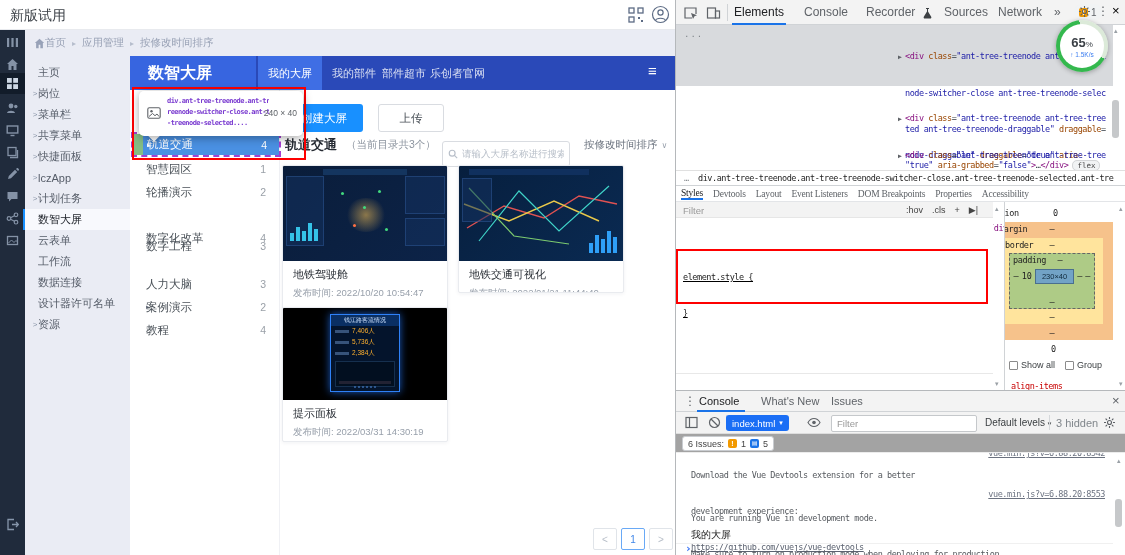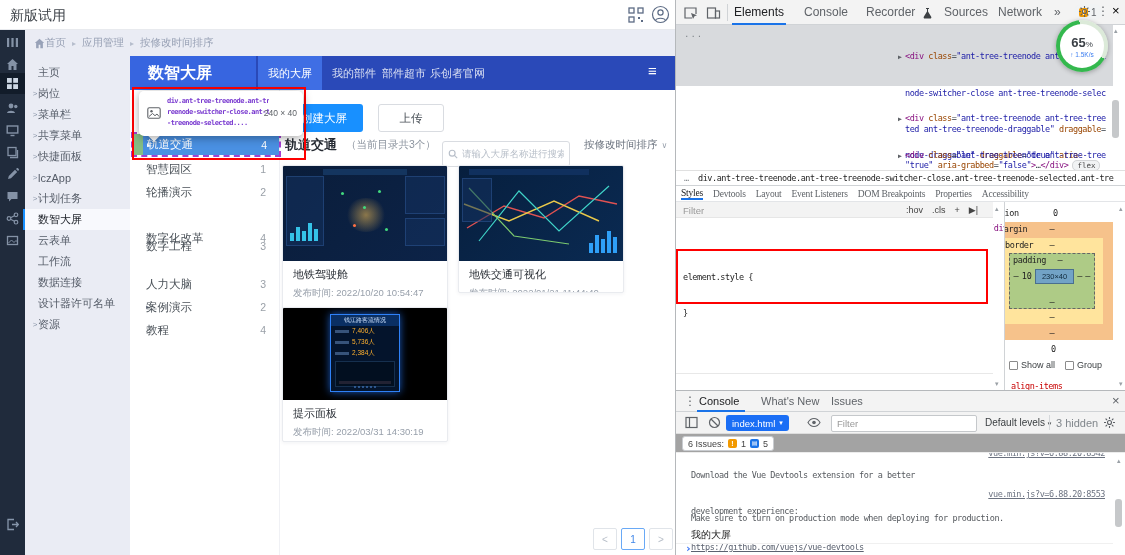--- a/index.html
+++ b/index.html
@@ -118,21 +118,21 @@
   .el-crumb { left:8px; top:172px; width:430px; overflow:hidden; }
 
   .st-tabs { left:0; top:185px; width:450px; height:17px; background:#fff; border-top:1px solid #d0d3d6; border-bottom:1px solid #e3e5e8; display:flex; align-items:center; padding-left:5px; gap:10px; }
   .st-tab { font-size:9.5px; letter-spacing:-0.2px; color:#5f6368; white-space:nowrap;font-family:Liberation Serif, serif; }
   .st-tab.on { color:#202124; border-bottom:2px solid #1a73e8; }
   .st-filter { left:0; top:202px; width:317px; height:16px; background:#f3f3f3; border-bottom:1px solid #e6e6e6; }
   .st-filter-ph { left:7px; top:205px; font-size:9.5px; color:#999; }
   .st-toggles { right:140px; top:205px; font-size:9px; color:#444; display:flex; gap:9px; }
   .st-list { left:0; top:218px; width:317px; height:172px; background:#fff; overflow:hidden; }
   .rule-sep { border-top:1px solid #e8e8e8; }
-  .st-line { padding-left:7px; padding-right:6px; }
+  .st-line { padding-left:7px; padding-right:6px;text-decoration:underline; }
   .st-div { left:328px; top:202px; width:1px; height:188px; background:#d0d3d6; }
 
   .bm-pane { left:329px; top:202px; width:111px; height:188px; background:#fff; overflow:hidden; font-size:9px; color:#222; }
   .bm-lab { font-family:"DejaVu Sans Mono",monospace; font-size:8.5px; letter-spacing:-0.4px; }
   .bm-val { font-family:"DejaVu Sans Mono",monospace; font-size:8.5px; }
   .bm-margin { position:absolute; left:-14px; top:20px; width:122px; height:118px; background:#f6c28b; }
   .bm-border { position:absolute; left:10px; top:16px; right:10px; bottom:16px; background:#ffe49d; }
   .bm-padding { position:absolute; left:8px; top:15px; right:8px; bottom:15px; background:#aecb86; border:1px dashed #666; }
   .bm-mid { position:absolute; left:2px; right:2px; top:14px; height:16px; display:flex; align-items:center; gap:3px; justify-content:center; }
   .bm-content { background:#72a3c6; border:1px solid #4a6f8e; color:#102a3c; font-size:7.5px; padding:2px 6px; white-space:nowrap; }
@@ -703,20 +703,21 @@
       </div>
 
       <div class="a cmsg-area cf">
         <div class="cmsg" style="top:-8px;padding-top:0">
           <div class="ctext">Download the Vue Devtools extension for a better</div>
           <div class="ctext">development experience:</div>
           <div><span class="clink">https://github.com/vuejs/vue-devtools</span></div>
           <span class="src">vue.min.js?v=6.88.20:8542</span>
         </div>
         <div class="cmsg" style="top:33px">
+          <div class="ctext">You are running Vue in development mode.</div>
           <div class="ctext">Make sure to turn on production mode when deploying for production.</div>
           
           <span class="src">vue.min.js?v=6.88.20:8553</span>
         </div>
         <div class="cmsg" style="top:74px;font-size:10px;letter-spacing:0;color:#222;font-family:'Liberation Sans',sans-serif">我的大屏</div>
         <span class="cprompt">›</span>
       </div>
       <span class="a sb-arr" style="left:441px;top:66px">▴</span>
       <div class="a sb-thumb" style="left:439px;top:108px;width:7px;height:28px"></div>
     </div>

